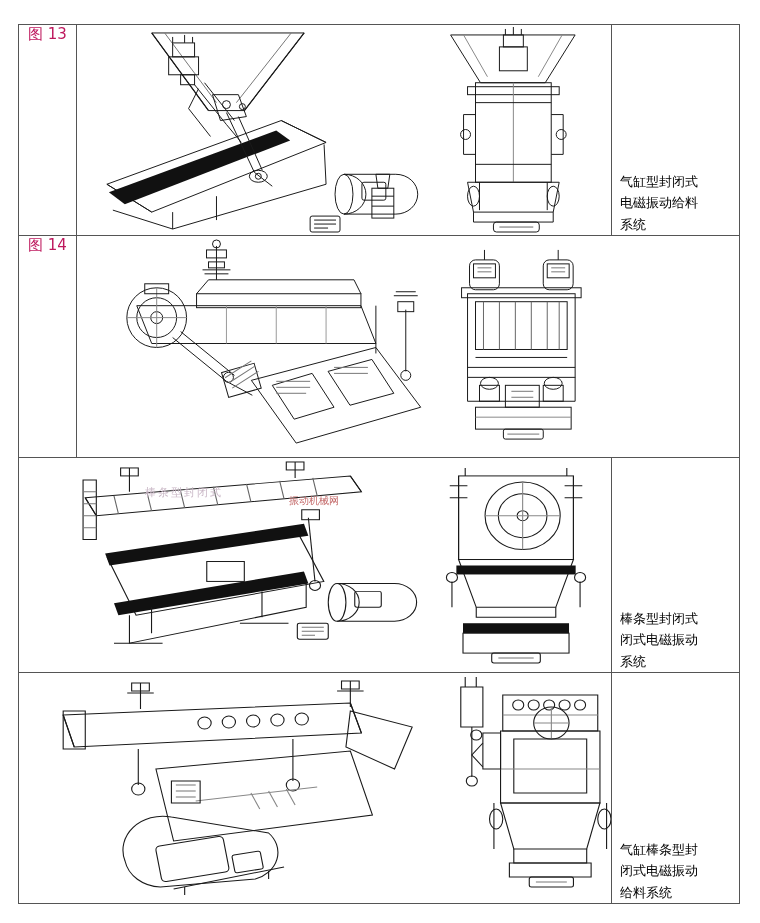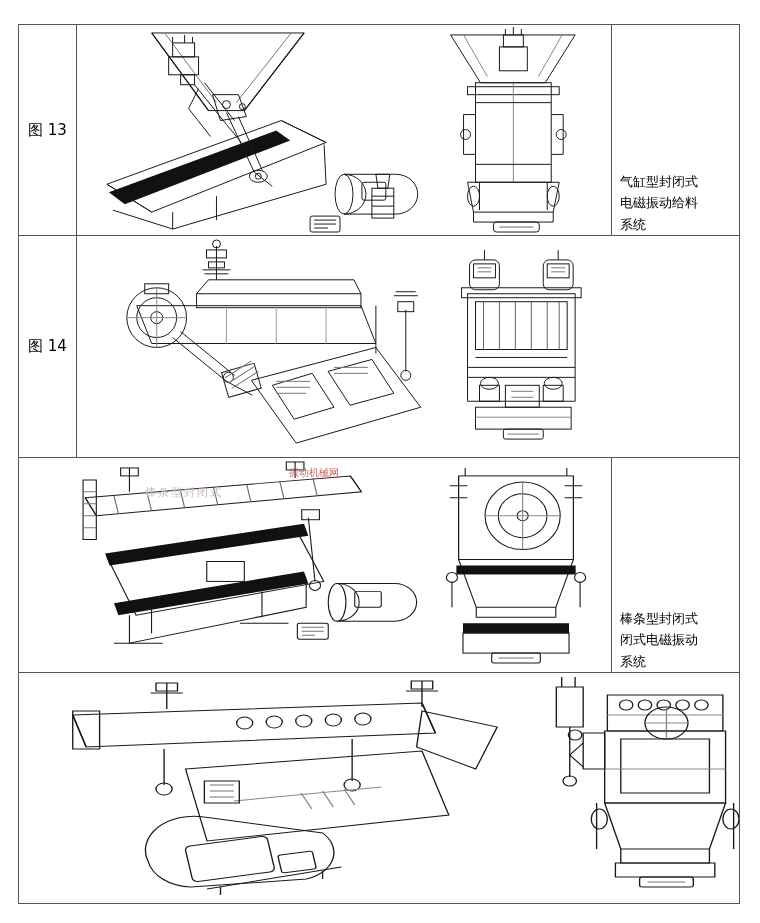--- a/index.html
+++ b/index.html
@@ -43,25 +43,24 @@
   .row-14 { height: 222px; }
   .row-15 { height: 215px; }
   .row-16 { height: 230px; }
 
   .cell-label {
     width: 58px;
     min-width: 58px;
     border-right: 1px solid #555555;
     box-sizing: border-box;
     display: flex;
-    align-items: center;
     justify-content: center;
     font-size: 15px;
     font-family: "DejaVu Sans", sans-serif;
-    color: #000000;
+    color: #be185d;
   }
   .cell-fig {
     flex: 1 1 auto;
     position: relative;
     box-sizing: border-box;
     overflow: hidden;
   }
   .cell-desc {
     width: 128px;
     min-width: 128px;
@@ -344,21 +343,21 @@
             <rect x="402" y="176" width="96" height="20"></rect>
             <rect x="428" y="196" width="44" height="10" rx="2"></rect>
             <path d="M434 201 h32" stroke="#777"></path>
 
             <circle cx="392" cy="120" r="5"></circle>
             <circle cx="508" cy="120" r="5"></circle>
             <path d="M392 124 L392 150 M508 124 L508 150"></path>
           </g>
         </svg>
         <span class="wm" style="left:126px; top:27px;">棒条型封闭式</span>
-        <span class="wm-red" style="left:270px; top:8px;">振动机械网</span>
+        <span class="wm-red" style="left:270px; top:36px;">振动机械网</span>
       </div>
       <div class="cell-desc with-border">
         <span class="desc-text">棒条型封闭式
 闭式电磁振动
 系统</span>
       </div>
     </div>
 
     <div class="row row-16">
       <div class="cell-fig">
@@ -433,16 +432,21 @@
             <rect x="444" y="190" width="74" height="14"></rect>
             <rect x="462" y="204" width="40" height="10" rx="2"></rect>
             <path d="M468 209 h28" stroke="#777"></path>
 
             <path d="M430 130 L430 176 M532 130 L532 176"></path>
             <ellipse cx="432" cy="146" rx="6" ry="10"></ellipse>
             <ellipse cx="530" cy="146" rx="6" ry="10"></ellipse>
           </g>
         </svg>
       </div>
+      <div class="cell-desc with-border">
+        <span class="desc-text">气缸棒条型封
+闭式电磁振动
+给料系统</span>
+      </div>
     </div>
 
   </div>
 </div>
 
 </body></html>

